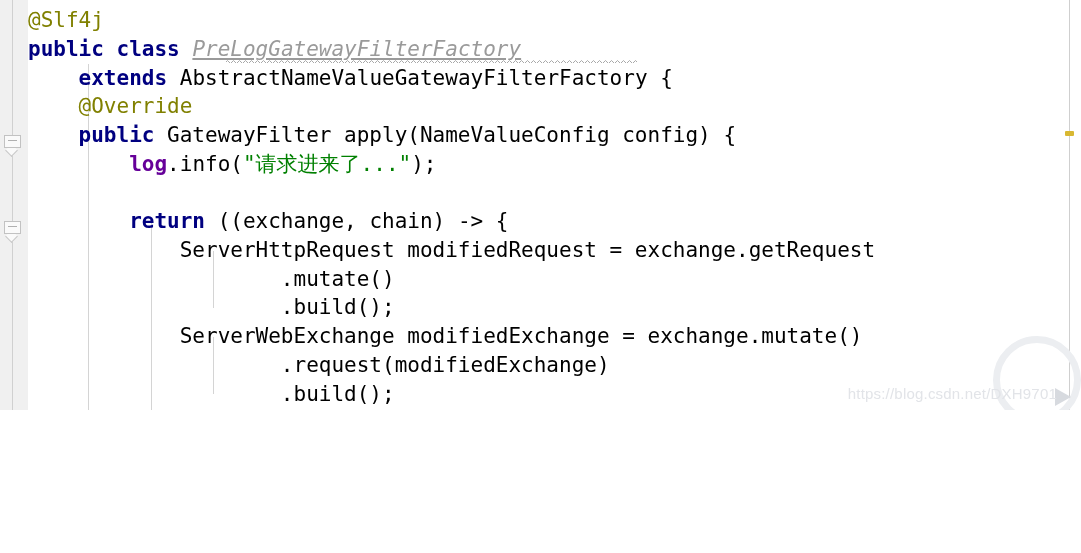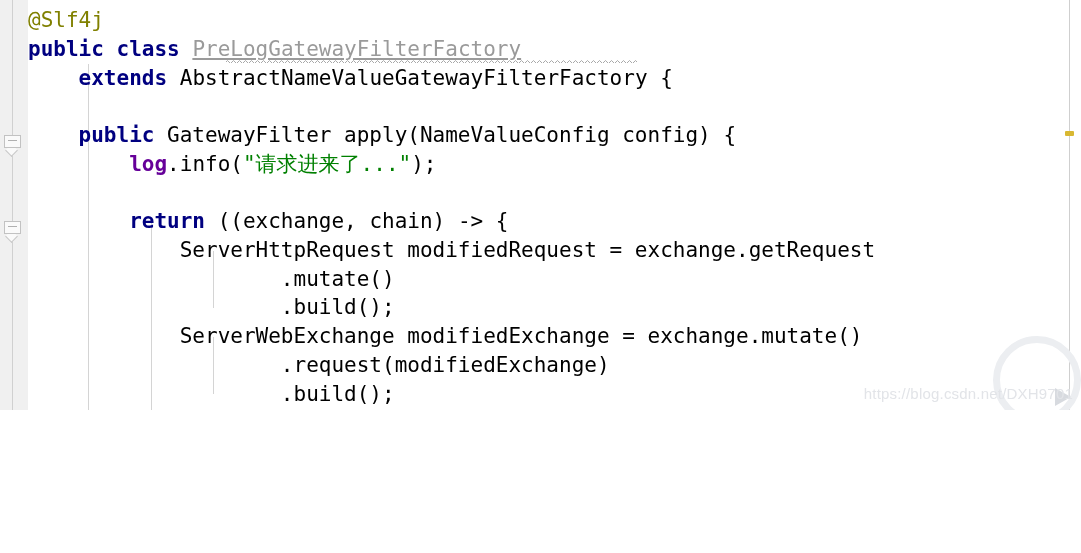--- a/index.html
+++ b/index.html
@@ -123,21 +123,21 @@
   .guide {
     position: absolute;
     width: 1px;
     background: #d4d4d4;
     z-index: 0;
   }
 
   
   .kw      { color: #000080; font-weight: bold; }
   .anno    { color: #808000; }
-  .clsname { color: #9a9a9a; text-decoration: underline; text-decoration-color: #9a9a9a; }
+  .clsname { color: #9a9a9a; text-decoration: underline; text-decoration-color: #9a9a9a; font-style: italic; }
   .str     { color: #008000; }
   .fld     { color: #660099; font-weight: bold; }
   .plain   { color: #000000; }
 
   .wavy {
     position: absolute;
     height: 4px;
     z-index: 1;
     background-image:
       repeating-linear-gradient(135deg, #a9a9a9 0 1px, transparent 1px 3px);
@@ -177,21 +177,21 @@
     left: 0;
     width: 9px;
     height: 5px;
     background: #d8b832;
     border-radius: 1px;
   }
 
   
   .watermark {
     position: absolute;
-    right: 8px;
+    right: 24px;
     bottom: 8px;
     font-family: "Liberation Sans", sans-serif;
     font-size: 15px;
     color: #e2e4e8;
     letter-spacing: 0.2px;
     z-index: 5;
     user-select: none;
   }
   .wm-arc {
     position: absolute;
@@ -250,21 +250,21 @@
     <div id="guides">
         <div class="guide" style="left: 60px; top: 64px; height: 489px;"></div>
         <div class="guide" style="left: 123px; top: 222px; height: 331px;"></div>
         <div class="guide" style="left: 185px; top: 251px; height: 57px;"></div>
         <div class="guide" style="left: 185px; top: 337px; height: 57px;"></div>
       </div>
     <div id="lines">
         <div class="line" style="top: 6px;"><span class="txt"><span class="anno">@Slf4j</span></span></div>
         <div class="line" style="top: 35px;"><span class="txt"><span class="kw">public class </span><span class="clsname">PreLogGatewayFilterFactory</span></span></div>
         <div class="line" style="top: 64px;"><span class="txt"><span class="plain">    </span><span class="kw">extends</span><span class="plain"> AbstractNameValueGatewayFilterFactory {</span></span></div>
-        <div class="line" style="top: 92px;"><span class="txt"><span class="plain">    </span></span></div>
+        <div class="line" style="top: 92px;"><span class="txt"><span class="plain">    </span><span class="anno">@Override</span></span></div>
         <div class="line" style="top: 121px;"><span class="txt"><span class="plain">    </span><span class="kw">public</span><span class="plain"> GatewayFilter apply(NameValueConfig config) {</span></span></div>
         <div class="line" style="top: 150px;"><span class="txt"><span class="plain">        </span><span class="fld">log</span><span class="plain">.info(</span><span class="str">"请求进来了..."</span><span class="plain">);</span></span></div>
         <div class="line" style="top: 179px;"><span class="txt"></span></div>
         <div class="line" style="top: 207px;"><span class="txt"><span class="plain">        </span><span class="kw">return</span><span class="plain"> ((exchange, chain) -&gt; {</span></span></div>
         <div class="line" style="top: 236px;"><span class="txt"><span class="plain">            ServerHttpRequest modifiedRequest = exchange.getRequest</span></span></div>
         <div class="line" style="top: 265px;"><span class="txt"><span class="plain">                    .mutate()</span></span></div>
         <div class="line" style="top: 293px;"><span class="txt"><span class="plain">                    .build();</span></span></div>
         <div class="line" style="top: 322px;"><span class="txt"><span class="plain">            ServerWebExchange modifiedExchange = exchange.mutate()</span></span></div>
         <div class="line" style="top: 351px;"><span class="txt"><span class="plain">                    .request(modifiedExchange)</span></span></div>
         <div class="line" style="top: 380px;"><span class="txt"><span class="plain">                    .build();</span></span></div>

